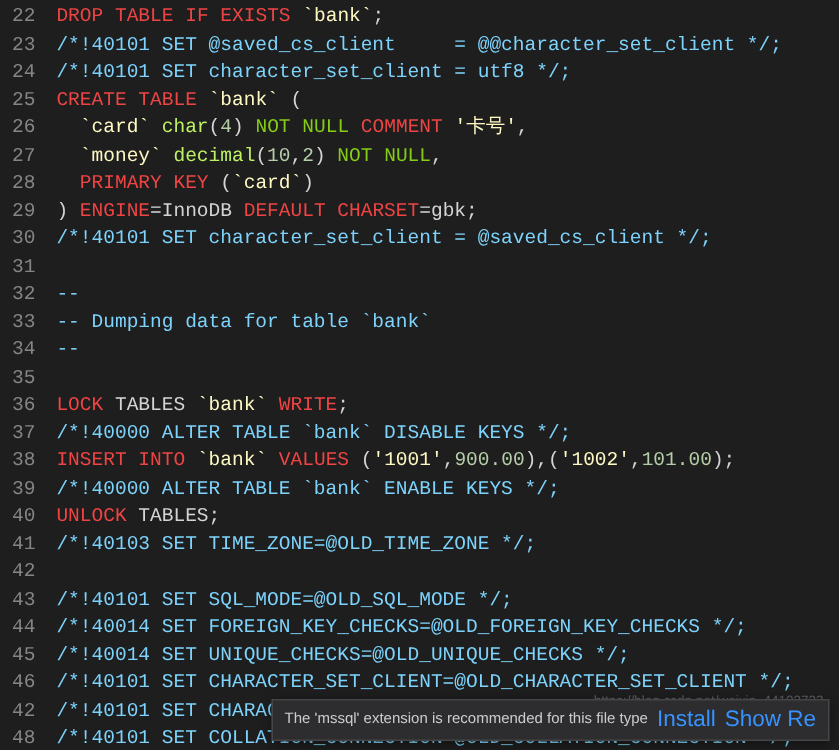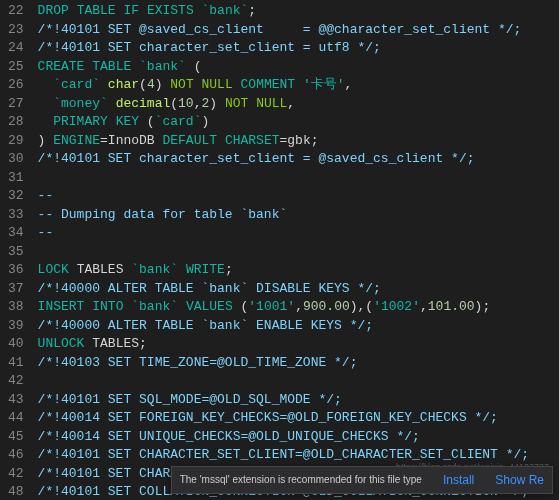--- a/index.html
+++ b/index.html
@@ -23,47 +23,47 @@
     user-select: none;
     flex-shrink: 0;
   }
   .code {
     padding: 2px 0 0 0;
     white-space: pre;
     flex: 1;
   }
   .line { height: 18.5px; }
 
-  .kw { color: #14b8a6; }
+  .kw { color: #ef4444; }
   .kw2 { color: #84cc16; }
-  .str { color: #14b8a6; }
+  .str { color: #fef9c3; }
   .num { color: #b5cea8; }
   .cmt { color: #7dd3fc; }
   .op { color: #d4d4d4; }
   .typ { color: #bef264; }
 
   .toast {
     position: absolute;
     bottom: 6px;
     right: 6px;
     background: #2d2d30;
     color: #cccccc;
     font-family: 'Segoe UI', sans-serif;
     font-size: 10px;
     padding: 4px 8px;
     border: 1px solid #454545;
     display: flex;
-    gap: 21px;
+    gap: 6px;
     align-items: center;
     box-shadow: 0 2px 8px rgba(0,0,0,0.4);
   }
   .toast .btn {
     color: #3794ff;
     cursor: pointer;
-    font-size: 12px;
+    font-size: 15px;
   }
   .watermark {
     position: absolute;
     bottom: 24px;
     right: 10px;
     color: #888;
     font-family: 'Segoe UI', sans-serif;
     font-size: 9px;
     opacity: 0.6;
   }

